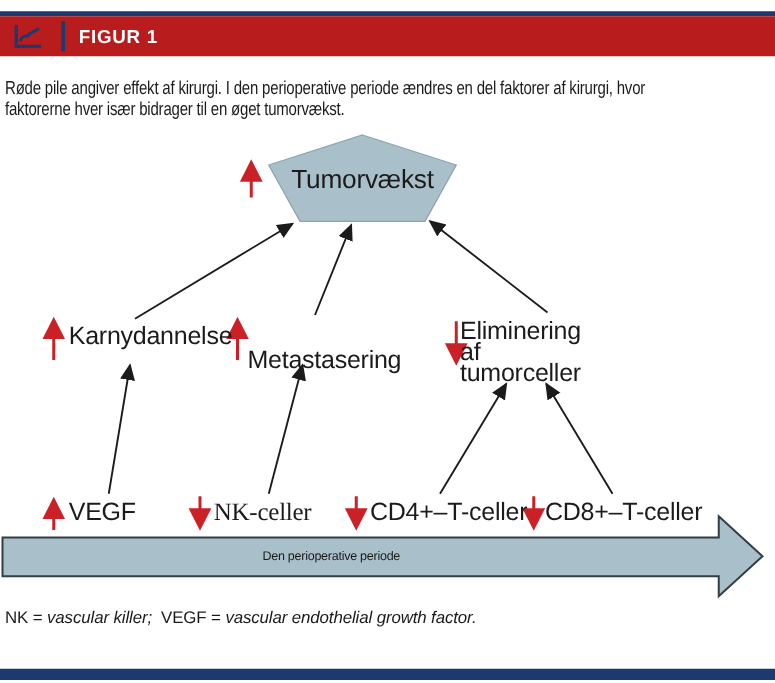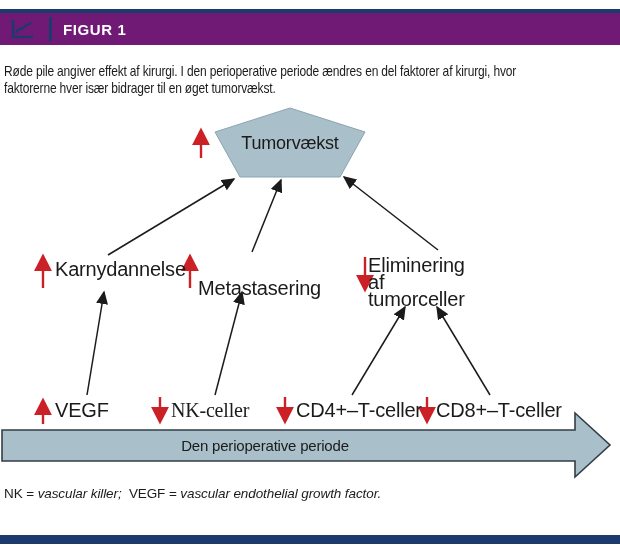--- a/index.html
+++ b/index.html
@@ -7,43 +7,43 @@
     width:620px;height:546px;
     background:#ffffff;
     font-family:"Liberation Sans","DejaVu Sans",sans-serif;
     color:#1b1b1b;
     position:relative;
     overflow:hidden;
   }
   .abs{position:absolute;}
   
   .top-rule{left:0;top:9px;width:620px;height:4px;background:#1c3a6e;}
-  .header-bar{left:0;top:13px;width:620px;height:32px;background:#701a75;display:flex;align-items:center;}
+  .header-bar{left:0;top:13px;width:620px;height:32px;background:#b91c1c;display:flex;align-items:center;}
   .header-icon{margin-left:8px;width:28px;height:24px;display:block;}
   .header-divider{margin-left:13px;width:3px;height:24px;background:#1c3a6e;}
   .header-title{margin-left:11px;color:#ffffff;font-weight:bold;font-size:15px;letter-spacing:0.6px;}
   
   .description{
     left:4px;top:62px;width:760px;
     font-size:15px;line-height:17px;letter-spacing:-0.2px;
     white-space:pre-line;
     transform:scaleX(0.8);transform-origin:0 0;
   }
   
   .diagram-svg{left:0;top:105px;width:620px;height:375px;}
   .label{font-size:20px;letter-spacing:-0.2px;line-height:17px;color:#1b1b1b;}
-  .lbl-tumor{left:220px;top:135px;width:140px;text-align:center;font-size:18px;}
+  .lbl-tumor{left:220px;top:135px;width:140px;text-align:center;font-size:21px;}
   .lbl-karny{left:55px;top:261px;}
   .lbl-meta{left:198px;top:261px;margin-top:19px;}
   .lbl-elim{left:368px;top:257px;width:100px;white-space:pre-line;}
   .lbl-vegf{left:55px;top:402px;}
   .lbl-nk{left:171px;top:402px;font-family:Liberation Serif, serif;}
   .lbl-cd4{left:296px;top:402px;text-align:right;}
   .lbl-cd8{left:436px;top:402px;}
-  .lbl-periode{left:0;top:437px;width:530px;text-align:center;font-size:15px;}
+  .lbl-periode{left:0;top:437px;width:530px;text-align:center;font-size:10px;}
   
   .footnote{left:4px;top:486px;font-size:13.5px;letter-spacing:-0.1px;}
   .footnote .it{font-style:italic;}
   
   .bottom-rule{left:0;top:535px;width:620px;height:9px;background:#1c3a6e;}
 </style>
 </head>
 <body>
 
 <div class="abs top-rule"></div>

